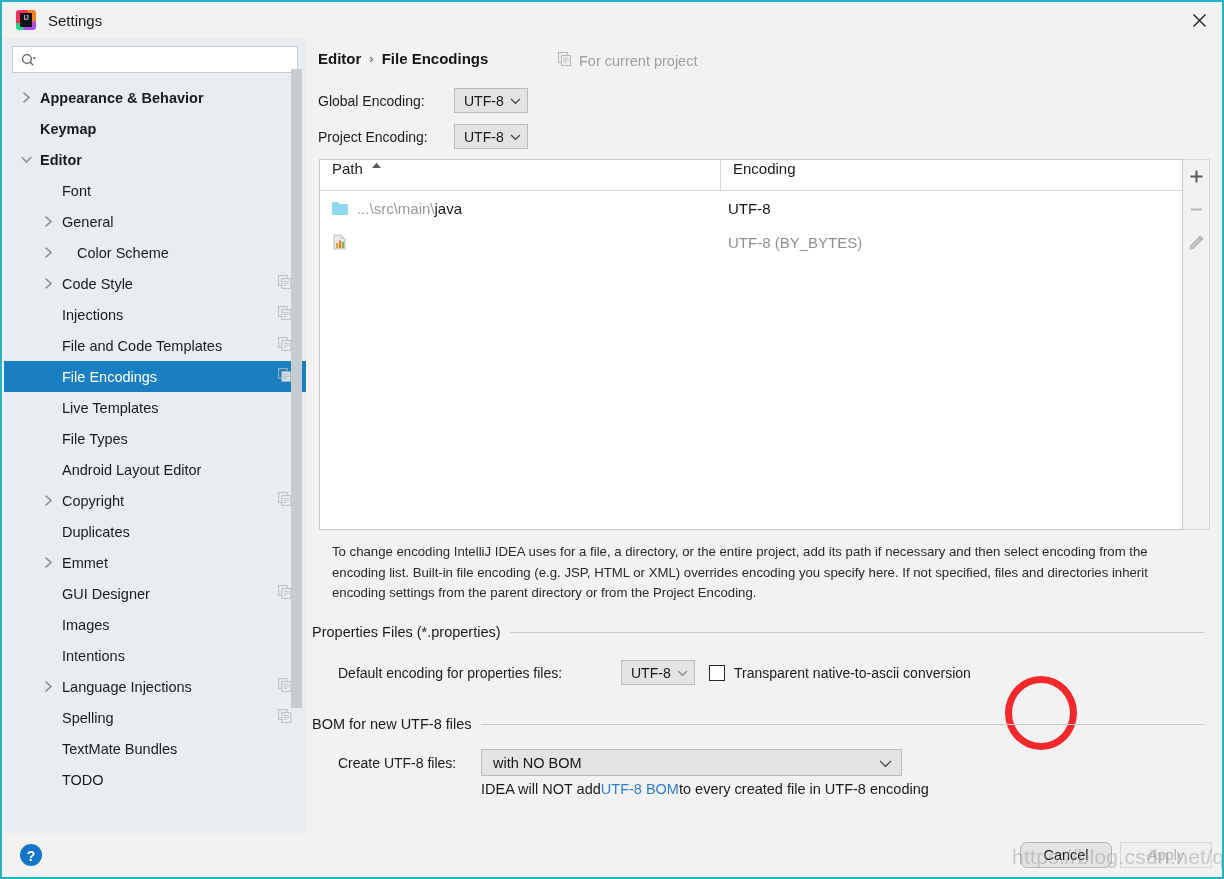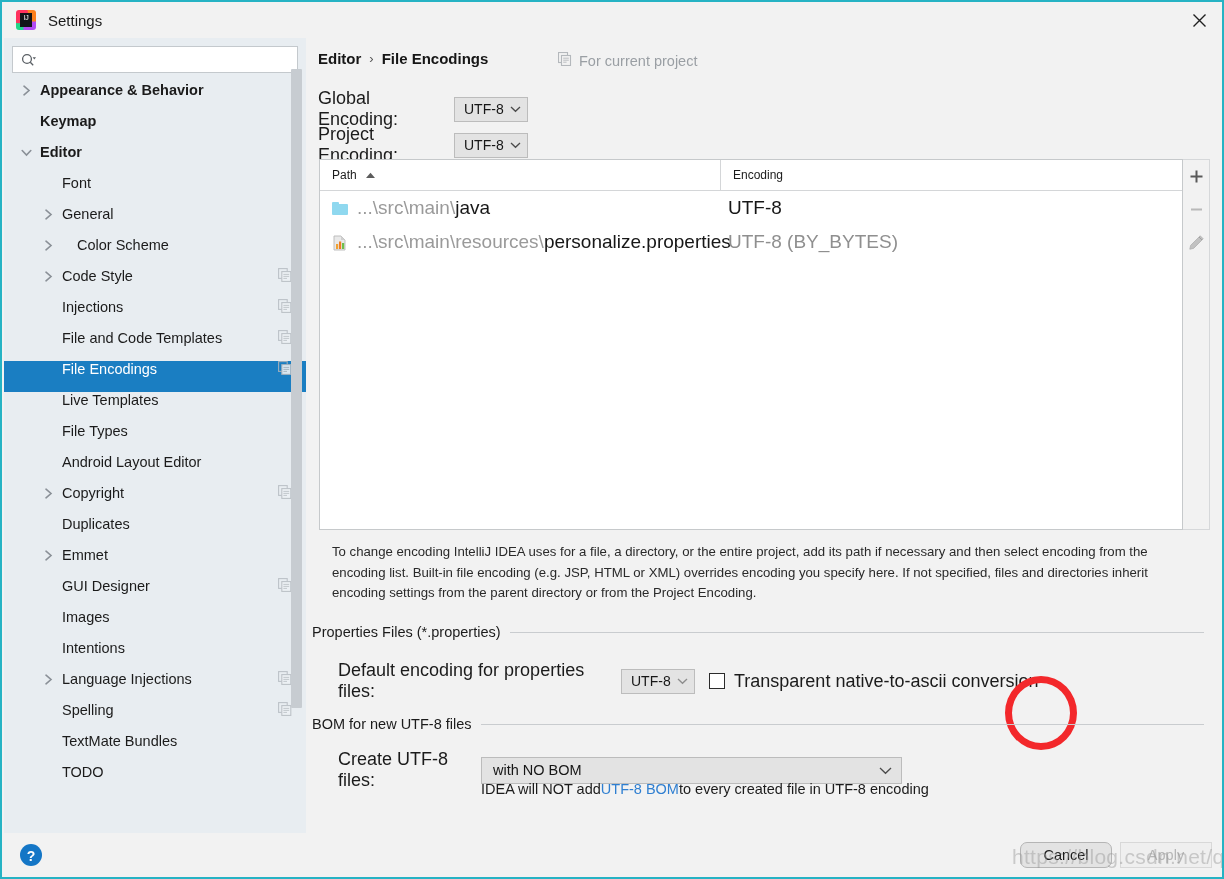--- a/index.html
+++ b/index.html
@@ -77,21 +77,21 @@
     font-family: "Liberation Sans", sans-serif; font-size: 13px; color: #1a1a1a;
   }
   #tree {
     position: absolute; left: 0; top: 44px;
     width: 302px; height: 751px;
     overflow: hidden;
   }
   .tree-item {
     position: relative;
     height: 31px;
-    display: flex; 
+    display: flex; align-items: center;
     font-size: 14.5px; color: #1b1b1b;
     white-space: nowrap;
     padding-right: 14px;
   }
   .tree-item.selected { background: #1a7ec2; color: #ffffff; }
   .tree-item .arrow {
     width: 16px; height: 16px; flex: 0 0 16px;
     display: flex; align-items: center; justify-content: center;
     color: #8a9097;
   }
@@ -125,21 +125,21 @@
   #breadcrumb .sep { color: #555; font-weight: normal; font-size: 13px; }
   #for-project {
     position: absolute; left: 252px; top: 14px;
     display: flex; align-items: center; gap: 7px;
     font-size: 14.5px; color: #9a9fa4;
   }
 
   .field-row {
     position: absolute; display: flex; align-items: center;
   }
-  .field-label { font-size: 18px; color: #1b1b1b; }
+  .field-label { font-size: 14px; color: #1b1b1b; }
   .combo {
     height: 25px; min-width: 60px;
     background: #e3e3e3; border: 1px solid #bcbcbc;
     display: inline-flex; align-items: center;
     padding: 0 6px 0 9px; gap: 6px;
     font-size: 14px; color: #161616;
   }
   .combo .cv { flex: 1 1 auto; }
   .combo .chev { color: #4b4b4b; display: flex; align-items: center; }
 
@@ -148,30 +148,30 @@
     position: absolute; left: 13px; top: 121px;
     width: 864px; height: 371px;
     background: #ffffff; border: 1px solid #c6c9cb;
   }
   #table-head {
     display: flex; height: 31px;
     border-bottom: 1px solid #d4d6d8;
     background: #ffffff;
   }
   #table-head .th {
-    display: flex; align-items: center; gap: 8px;
-    font-size: 12px; color: #1b1b1b;
+    display: flex; align-items: flex-start; gap: 8px;
+    font-size: 15px; color: #1b1b1b;
     padding-left: 12px;
   }
   #table-head .th.path { width: 401px; border-right: 1px solid #d4d6d8; }
   #table-head .th.enc { flex: 1; }
   .sort-caret { color: #5c5c5c; font-size: 10px; }
   .trow {
     display: flex; align-items: center; height: 34px;
-    font-size: 19px;
+    font-size: 15px;
   }
   .trow .c-path { width: 401px; display: flex; align-items: center; padding-left: 12px; gap: 9px; }
   .trow .c-enc { flex: 1; padding-left: 7px; }
   .path-dim { color: #9a9a9a; }
   .path-strong { color: #171717; }
   .enc-normal { color: #171717; }
   .enc-dim { color: #8f8f8f; }
 
   .folder-icon {
     width: 16px; height: 13px; position: relative; flex: 0 0 16px;
@@ -588,21 +588,20 @@
           </div>
           <div class="trow">
             <div class="c-path">
               <span class="props-icon"><svg width="16" height="16" viewBox="0 0 16 16">
                   <path d="M2 1h7l4 4v10H2z" fill="#e9e9e9" stroke="#b8b8b8" stroke-width="0.9"></path>
                   <path d="M9 1l4 4H9z" fill="#cfcfcf"></path>
                   <rect x="4" y="9" width="2.2" height="5" fill="#f0a133"></rect>
                   <rect x="7" y="6.5" width="2.2" height="7.5" fill="#ef7d24"></rect>
                   <rect x="10" y="8" width="2.2" height="6" fill="#6fbf4a"></rect>
                 </svg></span>
-              <span><span class="path-dim">...\src\main\resources\</span><span class="path-strong">personalize.properties</span></span>
             </div>
             <div class="c-enc enc-dim">UTF-8 (BY_BYTES)</div>
           </div>
         </div>
     </div>
 
     <div id="table-toolbar">
       <div class="tbtn">
         <svg width="15" height="15" viewBox="0 0 15 15">
             <path d="M7.5 1.5v12M1.5 7.5h12" stroke="#595959" stroke-width="2"></path>

